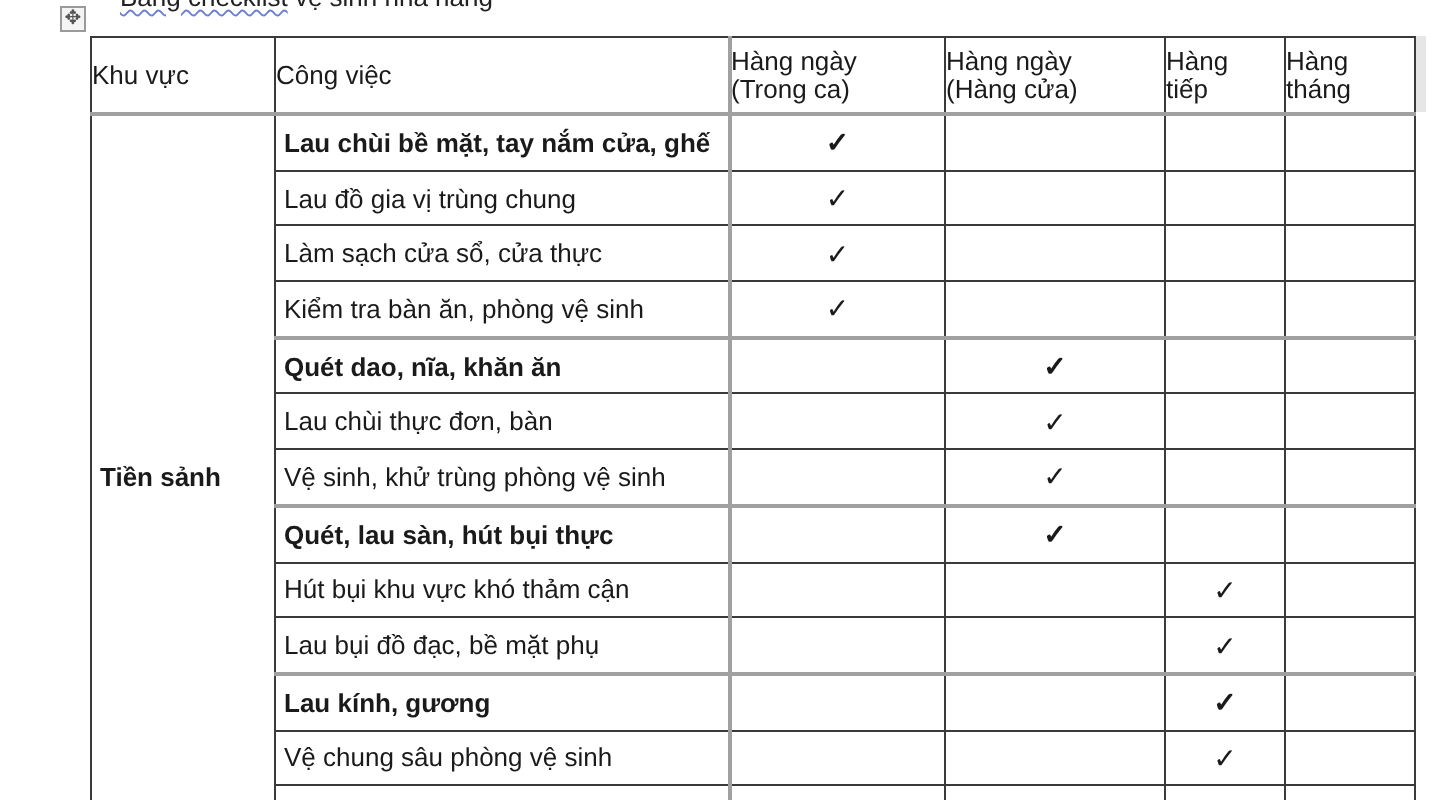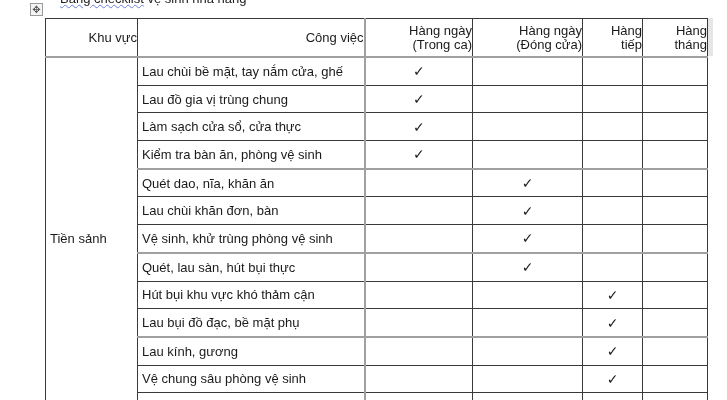--- a/index.html
+++ b/index.html
@@ -6,28 +6,28 @@
   body { width:727px; height:400px; overflow:hidden; position:relative;
          font-family:"Liberation Sans", sans-serif; color:#1a1a1a; }
   .title { position:absolute; left:60px; top:-9px; font-size:13px; white-space:nowrap; color:#222; }
   .title .squiggle { text-decoration: underline wavy #6b7fd6; text-decoration-thickness:1px; }
   .move-handle { position:absolute; left:30px; top:3px; width:11px; height:11px;
                  border:1px solid #9a9a9a; background:#f4f4f4; font-size:10px; line-height:11px;
                  text-align:center; color:#555; }
   .side-strip { position:absolute; left:708px; top:18px; width:5px; height:38px; background:#e6e6e6; }
   table { position:absolute; left:45px; top:18px; border-collapse:collapse; table-layout:fixed; font-size:13px; }
   td, th { border:1px solid #3a3a3a; padding:0; font-weight:normal; }
-  th { height:37px; text-align:right; vertical-align:middle; line-height:14px; font-size:13px; }
+  th { height:37px; text-align:left; vertical-align:middle; line-height:14px; font-size:13px; }
   td { height:26.7px; vertical-align:middle; }
   td.task { padding-left:4px; white-space:nowrap; }
   td.area { padding-left:4px; }
   td.chk { text-align:center; font-size:14px; }
   col.c1 { width:92px; } col.c2 { width:227px; } col.c3 { width:108px; }
   col.c4 { width:110px; } col.c5 { width:60px; } col.c6 { width:65px; }
-  .gray-top td { border-top-color:#a0a0a0; border-top-width:2px; }
+  .gray-top td { border-top-color:#a0a0a0; border-top-width:2px;font-weight:bold; }
   .gcol { border-left-color:#a0a0a0 !important; border-left-width:2px !important; }
 </style>
 </head>
 <body>
 
 <div class="title"><span class="squiggle">Bảng checklist</span><span> vệ sinh nhà hàng</span></div>
 <div class="move-handle">✥</div>
 <div class="side-strip"></div>
 
 <table>
@@ -46,21 +46,21 @@
         </th>
         <th>
           <div>Công việc</div>
         </th>
         <th class="gcol">
           <div>Hàng ngày</div>
           <div>(Trong ca)</div>
         </th>
         <th>
           <div>Hàng ngày</div>
-          <div>(Đóng cửa)</div>
+          <div>(Hàng cửa)</div>
         </th>
         <th>
           <div>Hàng</div>
           <div>tiếp</div>
         </th>
         <th>
           <div>Hàng</div>
           <div>tháng</div>
         </th>
       </tr>
@@ -96,21 +96,21 @@
         <td class="chk"></td>
       </tr>
       <tr class="gray-top">
         <td class="task">Quét dao, nĩa, khăn ăn</td>
         <td class="chk gcol"></td>
         <td class="chk"><span>✓</span></td>
         <td class="chk"></td>
         <td class="chk"></td>
       </tr>
       <tr>
-        <td class="task">Lau chùi khăn đơn, bàn</td>
+        <td class="task">Lau chùi thực đơn, bàn</td>
         <td class="chk gcol"></td>
         <td class="chk"><span>✓</span></td>
         <td class="chk"></td>
         <td class="chk"></td>
       </tr>
       <tr>
         <td class="task">Vệ sinh, khử trùng phòng vệ sinh</td>
         <td class="chk gcol"></td>
         <td class="chk"><span>✓</span></td>
         <td class="chk"></td>

